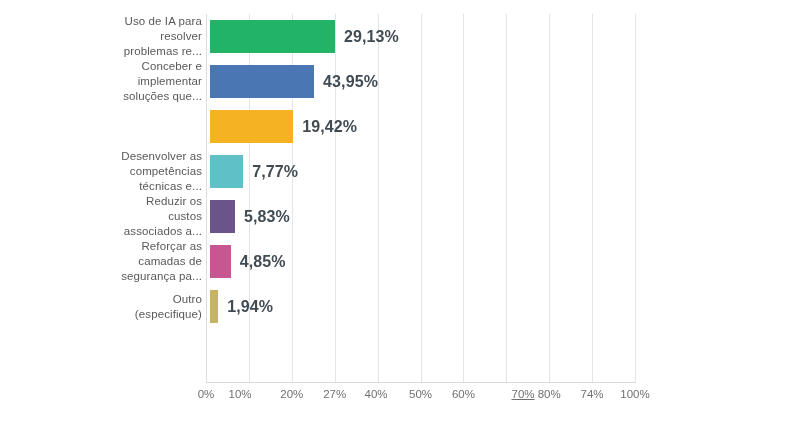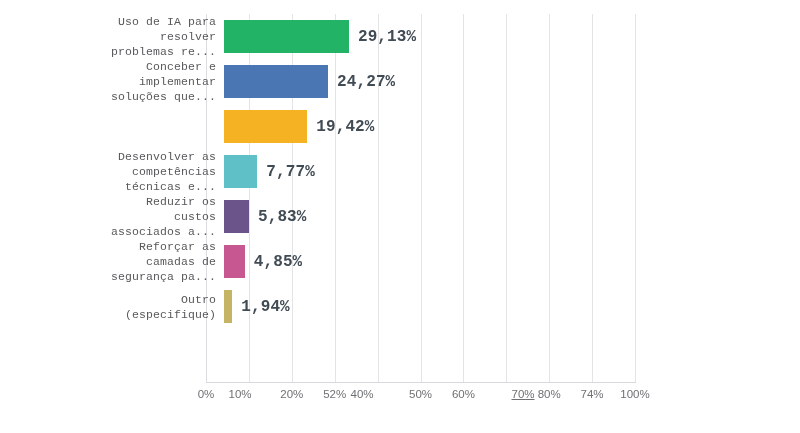--- a/index.html
+++ b/index.html
@@ -47,24 +47,23 @@
     position: absolute;
     left: 206px;
     top: 382px;
     width: 430px;
     height: 1px;
     background: #d8d9dc;
   }
 
   .rows {
     position: absolute;
-    left: 18px;
+    left: 4px;
     top: 14px;
     width: 656px;
-    font-family: Liberation Mono, monospace;
   }
 
   .row {
     position: relative;
     height: 45px;
   }
 
   .cat-label {
     position: absolute;
     left: 40px;
@@ -155,21 +154,21 @@
           <div class="bar" style="width: 124.968px; background: rgb(34, 179, 103);"></div>
           <div class="bar-value">29,13%</div>
         </div>
       </div>
       <div class="row">
         <div class="cat-label">Conceber e
 implementar
 soluções que...</div>
         <div class="bar-wrap">
           <div class="bar" style="width: 104.118px; background: rgb(74, 118, 180);"></div>
-          <div class="bar-value">24,27%</div>
+          <div class="bar-value">43,95%</div>
         </div>
       </div>
       <div class="row">
         <div class="bar-wrap">
           <div class="bar" style="width: 83.3118px; background: rgb(245, 179, 36);"></div>
           <div class="bar-value">19,42%</div>
         </div>
       </div>
       <div class="row">
         <div class="cat-label">Desenvolver as
@@ -205,22 +204,22 @@
           <div class="bar" style="width: 8.3226px; background: rgb(196, 180, 100);"></div>
           <div class="bar-value">1,94%</div>
         </div>
       </div>
     </div>
 
   <div class="x-axis" id="x-axis">
       <span class="x-tick" style="left: 0px;">0%</span>
       <span class="x-tick" style="left: 34px;">10%</span>
       <span class="x-tick" style="left: 85.8px;">20%</span>
-      <span class="x-tick" style="left: 128.7px;">52%</span>
-      <span class="x-tick" style="left: 156px;">40%</span>
+      <span class="x-tick" style="left: 128.7px;">27%</span>
+      <span class="x-tick" style="left: 170px;">40%</span>
       <span class="x-tick" style="left: 214.5px;">50%</span>
       <span class="x-tick" style="left: 257.4px;">60%</span>
       <span class="x-tick" style="left: 317px; text-decoration: underline;">70%</span>
       <span class="x-tick" style="left: 343.2px;">80%</span>
       <span class="x-tick" style="left: 386.1px;">74%</span>
       <span class="x-tick" style="left: 429px;">100%</span>
     </div>
 
 </div>
 

